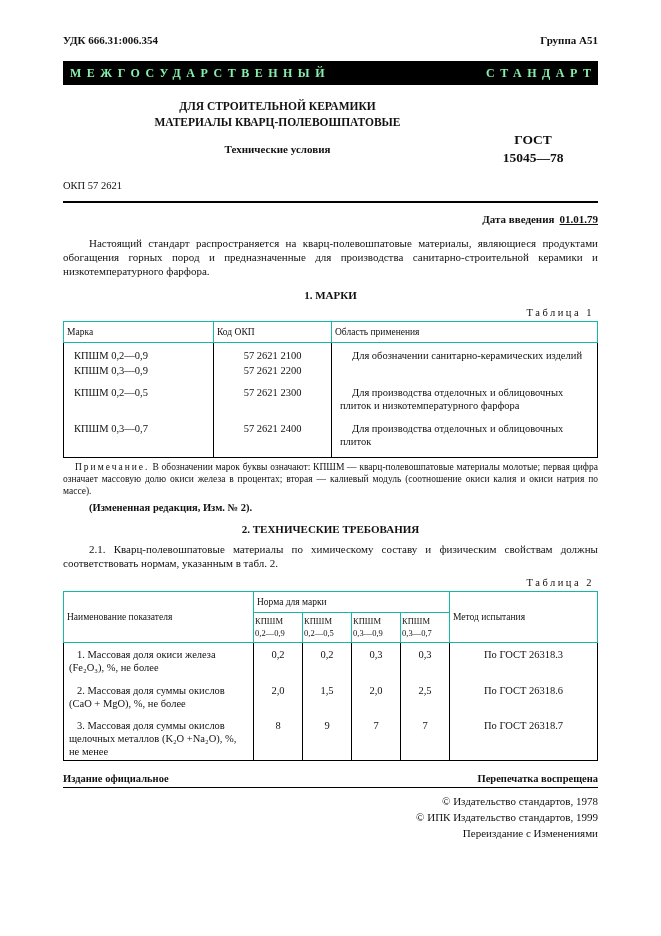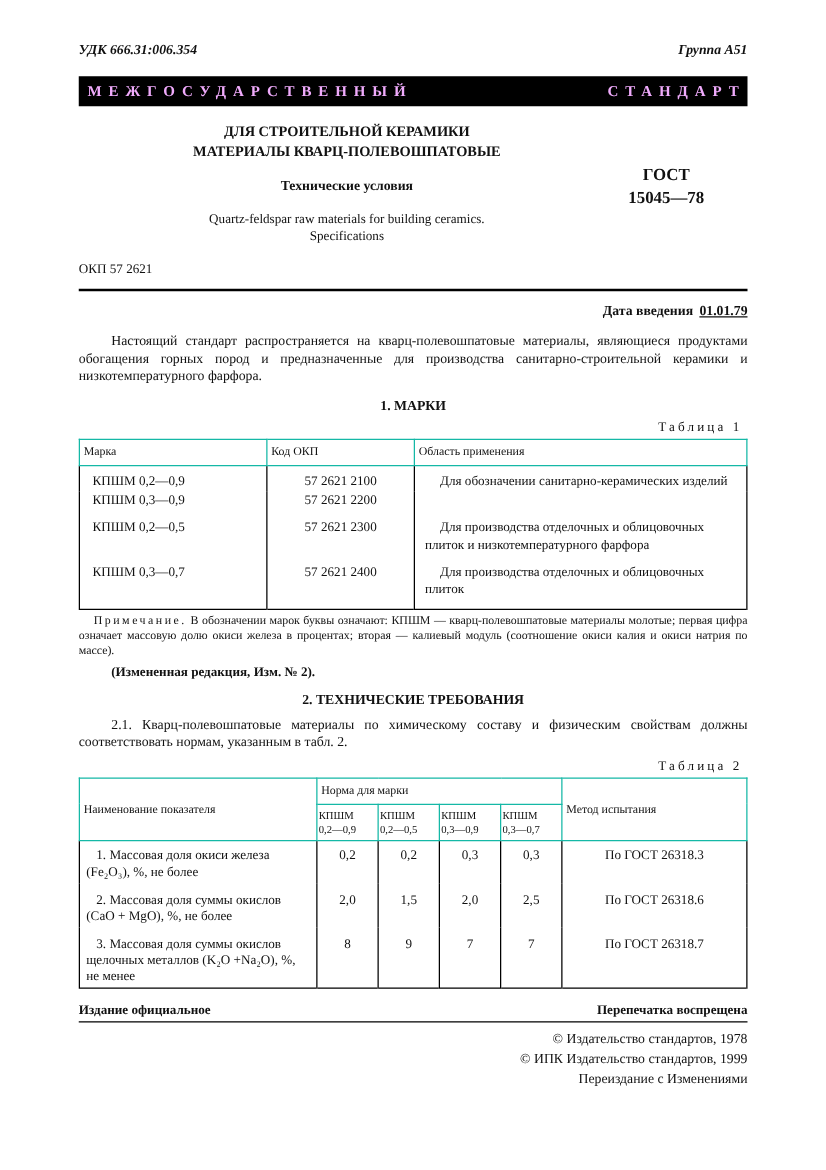--- a/index.html
+++ b/index.html
@@ -8,23 +8,23 @@
     width:661px; height:936px;
     font-family:"Liberation Serif","DejaVu Serif","DejaVu Sans",serif;
     color:#111;
   }
   .page {
     width:661px; height:936px;
     padding:34px 63px 0 63px;
     overflow:hidden;
     background:#fff;
   }
-  .top-row { display:flex; justify-content:space-between; font-weight:bold; font-size:11px;font-style:italic; }
+  .top-row { display:flex; justify-content:space-between; font-weight:bold; font-size:11px; }
   .banner {
-    margin-top:15px; background:#000; color:#f0abfc;
+    margin-top:15px; background:#000; color:#86efac;
     display:flex; justify-content:space-between;
     font-weight:bold; font-size:12px; letter-spacing:5.5px;
     padding:5px 7px 4px 7px;
   }
   .banner span:last-child { margin-right:-5.5px; }
   .title-section { display:flex; margin-top:14px; }
   .title-left { flex:1; text-align:center; padding:0 6px 0 30px; }
   .doc-title { font-weight:bold; font-size:11.5px; line-height:1.35; }
   .subtitle { font-weight:bold; font-size:11px; margin-top:13px; }
   .english-title { font-size:10.5px; margin-top:14px; line-height:1.3; }
@@ -81,24 +81,20 @@
     <span>СТАНДАРТ</span>
   </div>
 
   <div class="title-section">
     <div class="title-left">
       <div class="doc-title">
         <div>ДЛЯ СТРОИТЕЛЬНОЙ КЕРАМИКИ</div>
         <div>МАТЕРИАЛЫ КВАРЦ-ПОЛЕВОШПАТОВЫЕ</div>
       </div>
       <div class="subtitle">Технические условия</div>
-      <div class="english-title">
-        <div>Quartz-feldspar raw materials for building ceramics.</div>
-        <div>Specifications</div>
-      </div>
     </div>
     <div class="gost-block">
       <div>ГОСТ</div>
       <div>15045—78</div>
     </div>
   </div>
 
   <div class="okp">ОКП 57 2621</div>
 
   <div class="rule"></div>

